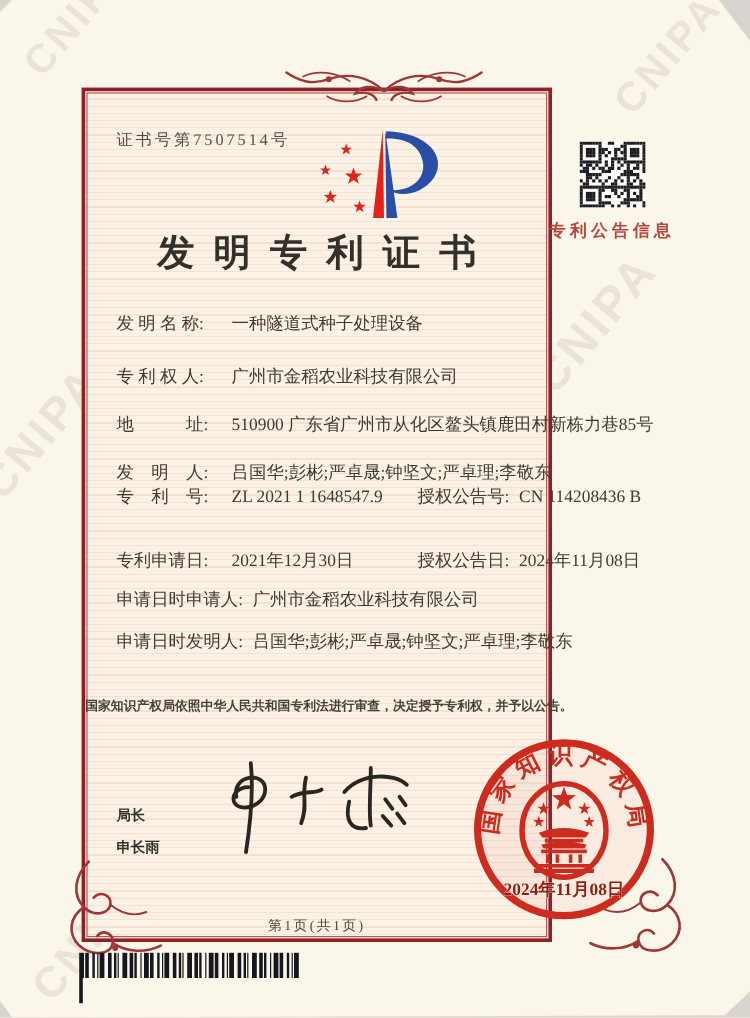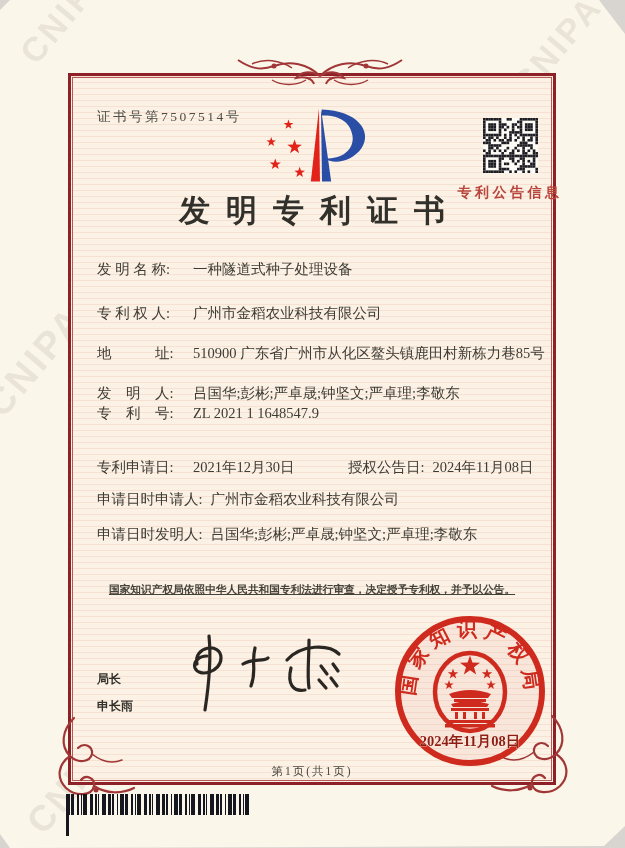--- a/index.html
+++ b/index.html
@@ -2,41 +2,41 @@
 <html><head>
 <meta charset="utf-8">
 <style>
   html,body{margin:0;padding:0;}
   body{width:625px;height:848px;position:relative;overflow:hidden;background:#d8d5d0;
        font-family:"Liberation Serif","DejaVu Serif",serif;}
   .page{position:absolute;inset:0;background:#fbf6ea;
         clip-path:polygon(10px 0,599px 0,625px 34px,625px 826px,604px 846px,10px 848px,0 834px,0 10px);}
   .wm{position:absolute;font-family:"Liberation Sans","DejaVu Sans",sans-serif;font-weight:bold;
       color:rgba(156,144,122,0.17);transform:rotate(-50deg);letter-spacing:3px;z-index:1;user-select:none;}
-  .frame{position:absolute;left:68px;top:73px;width:488px;height:712px;box-sizing:border-box;
+  .frame{position:absolute;left:68px;top:73px;width:392px;height:712px;box-sizing:border-box;
          border:3px solid #8d2127;z-index:2;
          background:repeating-linear-gradient(to bottom, rgba(225,167,144,0.22) 0 1px, rgba(0,0,0,0) 1px 6px),#fbf1e4;}
   .frame::before{content:"";position:absolute;inset:1px;border:1px solid #b25a55;pointer-events:none;}
   .cert-no{position:absolute;left:26px;top:32px;font-size:13.5px;letter-spacing:2.5px;color:#514e46;}
   .logo{position:absolute;left:186px;top:28px;width:128px;height:82px;}
   .qr-block{position:absolute;left:378px;top:42px;width:122px;text-align:center;}
   .qr-block svg{display:block;margin:0 auto;background:#fdfbf6;}
   .qr-caption{margin-top:11px;font-size:14px;letter-spacing:3.5px;color:#b8463c;font-weight:bold;}
   .title{position:absolute;left:0;top:114px;width:100%;text-align:center;font-size:31px;font-weight:bold;
          letter-spacing:16px;padding-left:16px;box-sizing:border-box;color:#32302b;}
   .row{position:absolute;left:26px;width:450px;font-size:14.5px;color:#3e3b34;white-space:nowrap;}
   .row .lbl{display:inline-block;width:96px;}
   .r1{top:184px}.r2{top:228px}.r3{top:268px}.r4{top:308px}
   .g1{top:328px}.g2{top:382px}
   .col2{position:absolute;left:251px;top:0;}
   .col2 .lbl2{margin-right:8px;}
   .a1{top:414px}.a2{top:449px}
   .app .lbl{width:auto;margin-right:8px;}
   .body-par{position:absolute;left:0;top:500px;width:100%;text-align:center;font-size:10.7px;
-            font-weight:bold;color:#45423a;line-height:26px;text-decoration:underline;}
+            font-weight:bold;color:#45423a;line-height:26px;}
   .body-par div{white-space:nowrap;}
   .sig-block{position:absolute;left:26px;top:590px;font-size:12px;color:#33312c;line-height:27px;font-weight:bold;}
   .sig-svg{position:absolute;left:98px;top:554px;}
   .seal{position:absolute;left:320px;top:536px;width:158px;height:158px;}
   .footer{position:absolute;left:0;top:688px;width:100%;text-align:center;font-size:11.5px;
           color:#4a473f;letter-spacing:2px;}
   .ornament{position:absolute;z-index:3;}
   .orn-top{left:224px;top:46px;}
   .orn-bl{left:48px;top:712px;}
   .orn-br{left:486px;top:710px;}
@@ -331,20 +331,23 @@
     </div>
     <div class="row r3">
       <span class="lbl">地　　　址:</span><span>510900 广东省广州市从化区鳌头镇鹿田村新栋力巷85号</span>
     </div>
     <div class="row r4">
       <span class="lbl">发　明　人:</span><span>吕国华;彭彬;严卓晟;钟坚文;严卓理;李敬东</span>
     </div>
 
     <div class="row g1">
       <span class="lbl">专　利　号:</span><span>ZL 2021 1 1648547.9</span>
+      <span class="col2">
+        <span class="lbl2">授权公告号:</span><span>CN 114208436 B</span>
+      </span>
     </div>
     <div class="row g2">
       <span class="lbl">专利申请日:</span><span>2021年12月30日</span>
       <span class="col2">
         <span class="lbl2">授权公告日:</span><span>2024年11月08日</span>
       </span>
     </div>
 
     <div class="row app a1">
       <span class="lbl">申请日时申请人:</span><span>广州市金稻农业科技有限公司</span>

